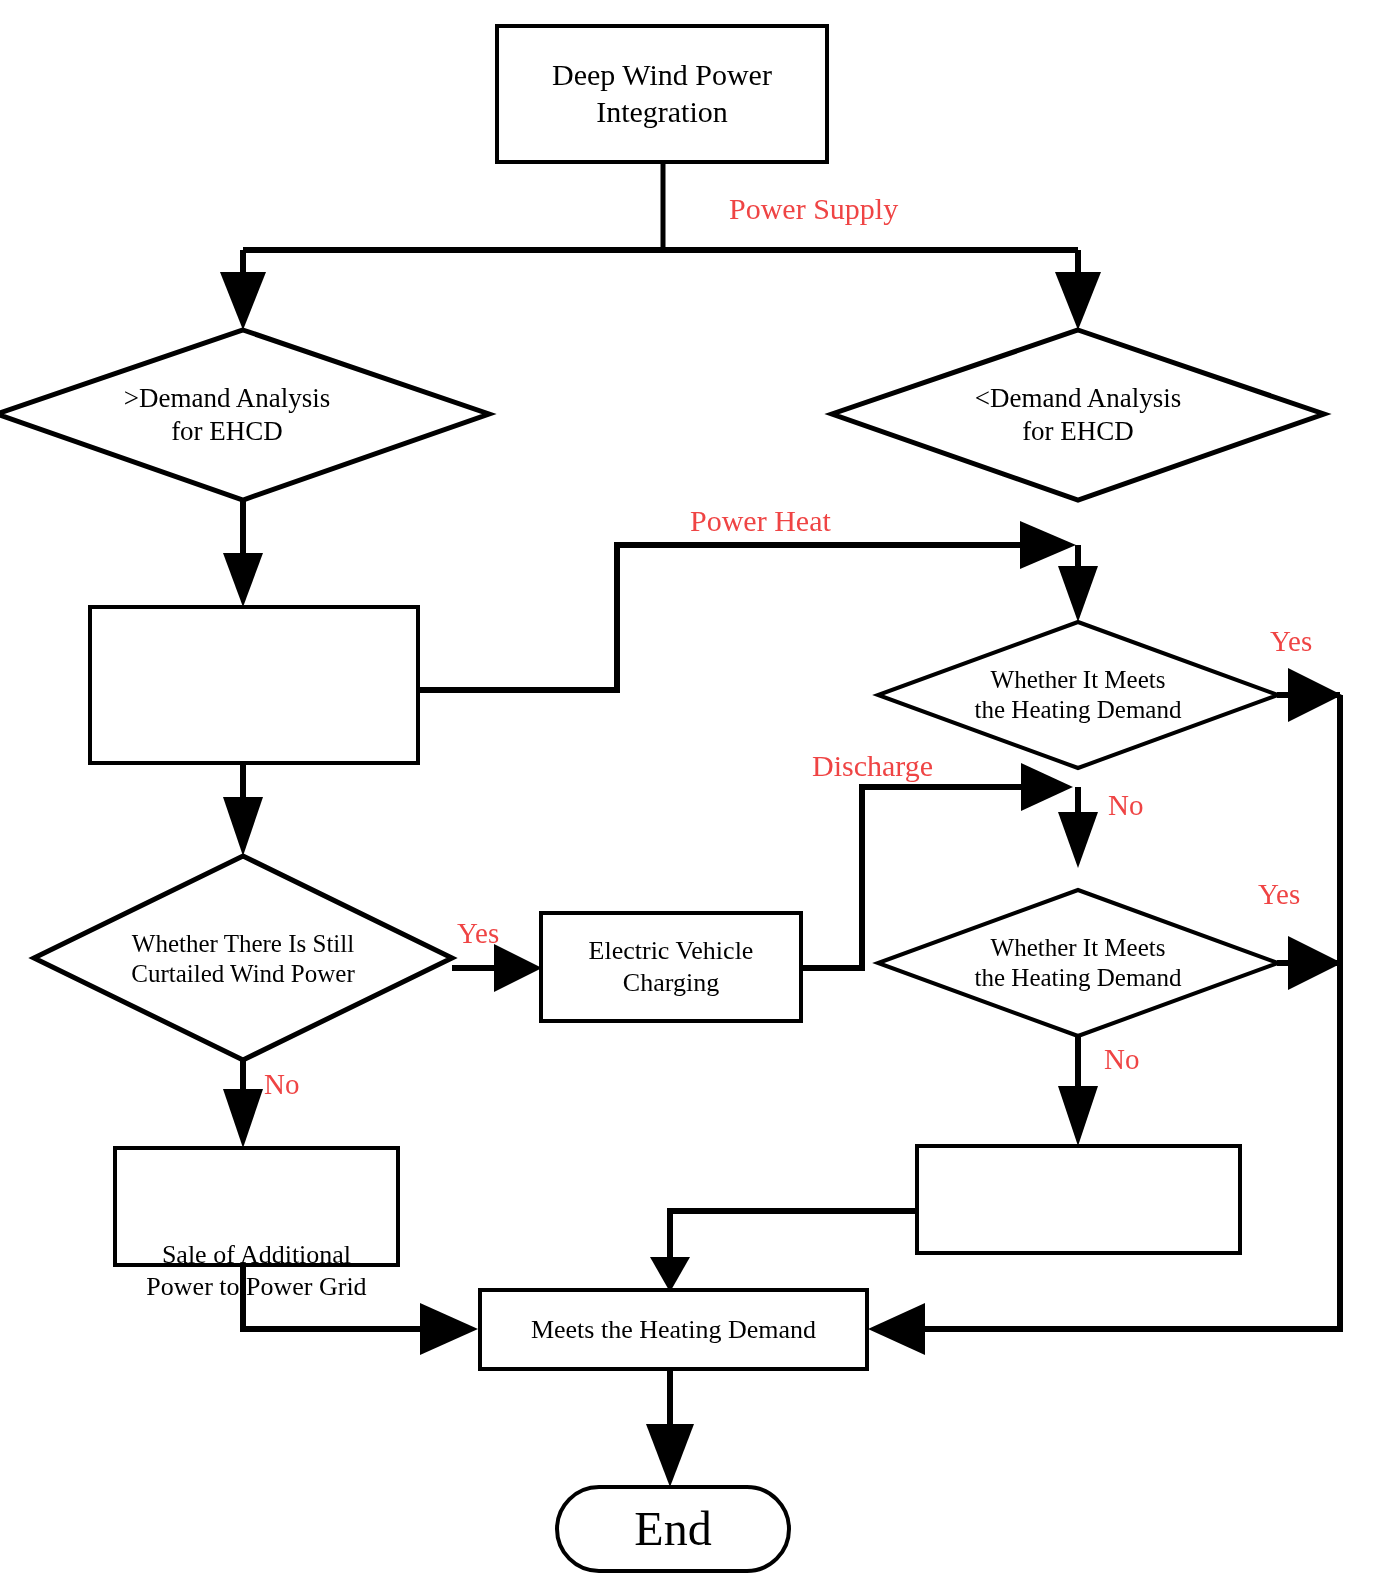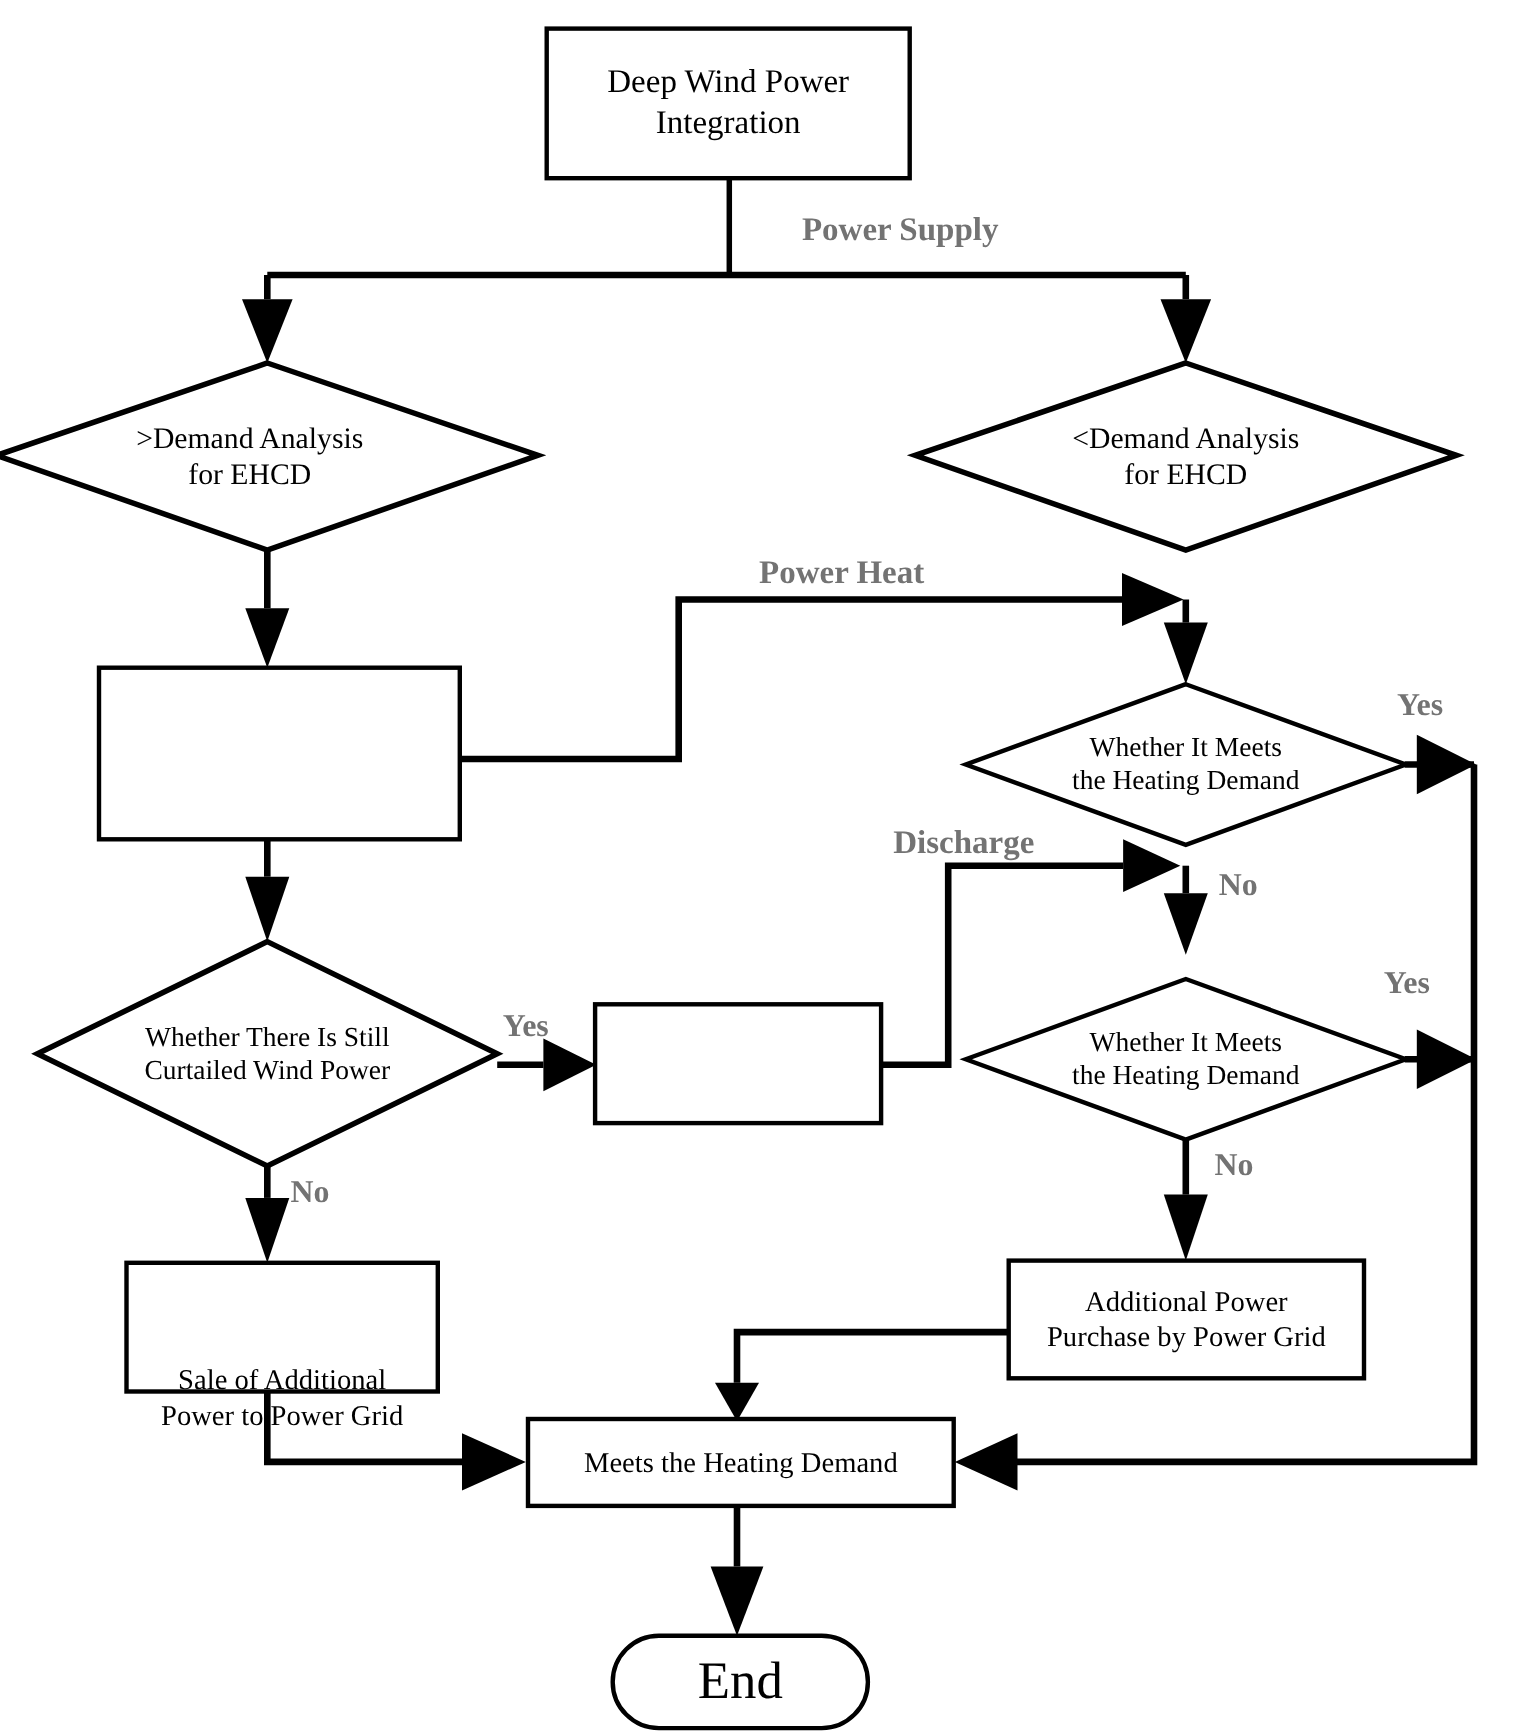--- a/index.html
+++ b/index.html
@@ -15,24 +15,23 @@
     position:absolute;
     display:flex;align-items:center;justify-content:center;
     text-align:center;
     color:#000000;
     line-height:1.22;
     pointer-events:none;
     white-space:pre-line;
   }
   .edgeLabel{
     position:absolute;
-    color:#737373;
+    color:#ef4444;
     white-space:nowrap;
     pointer-events:none;
-    font-weight:bold;
   }
 </style>
 </head>
 <body>
 
 <div id="canvas">
 
   <svg class="layer" viewBox="0 0 1381 1575">
 
     <g fill="none" stroke="#000" stroke-width="6">
@@ -135,29 +134,29 @@
   <div class="nodeLabel" style="left:888px;top:376px;width:380px;height:78px;font-size:27px;">&lt;Demand Analysis
 for EHCD</div>
 
 
   <div class="nodeLabel" style="left:928px;top:657px;width:300px;height:76px;font-size:25px;">Whether It Meets
 the Heating Demand</div>
 
   <div class="nodeLabel" style="left:63px;top:920px;width:360px;height:78px;font-size:25px;">Whether There Is Still
 Curtailed Wind Power</div>
 
+  <div class="nodeLabel" style="left:541px;top:913px;width:260px;height:108px;font-size:26px;">Electric Vehicle
+Charging</div>
 
   <div class="nodeLabel" style="left:928px;top:925px;width:300px;height:76px;font-size:25px;">Whether It Meets
 the Heating Demand</div>
 
   <div class="nodeLabel" style="left:115px;top:1212px;width:283px;height:117px;font-size:26px;">Sale of Additional
 Power to Power Grid</div>
 
-  <div class="nodeLabel" style="left:917px;top:1146px;width:323px;height:107px;font-size:26px;">Additional Power
-Purchase by Power Grid</div>
 
   <div class="nodeLabel" style="left:557px;top:1487px;width:232px;height:84px;font-size:48px;">End</div>
 
   <div class="nodeLabel" style="left:480px;top:1290px;width:387px;height:79px;font-size:26px;">Meets the Heating Demand</div>
 
   <div class="edgeLabel" style="left:729px;top:192px;font-size:30px;">Power Supply</div>
 
   <div class="edgeLabel" style="left:690px;top:504px;font-size:30px;">Power Heat</div>
 
   <div class="edgeLabel" style="left:812px;top:749px;font-size:30px;">Discharge</div>

